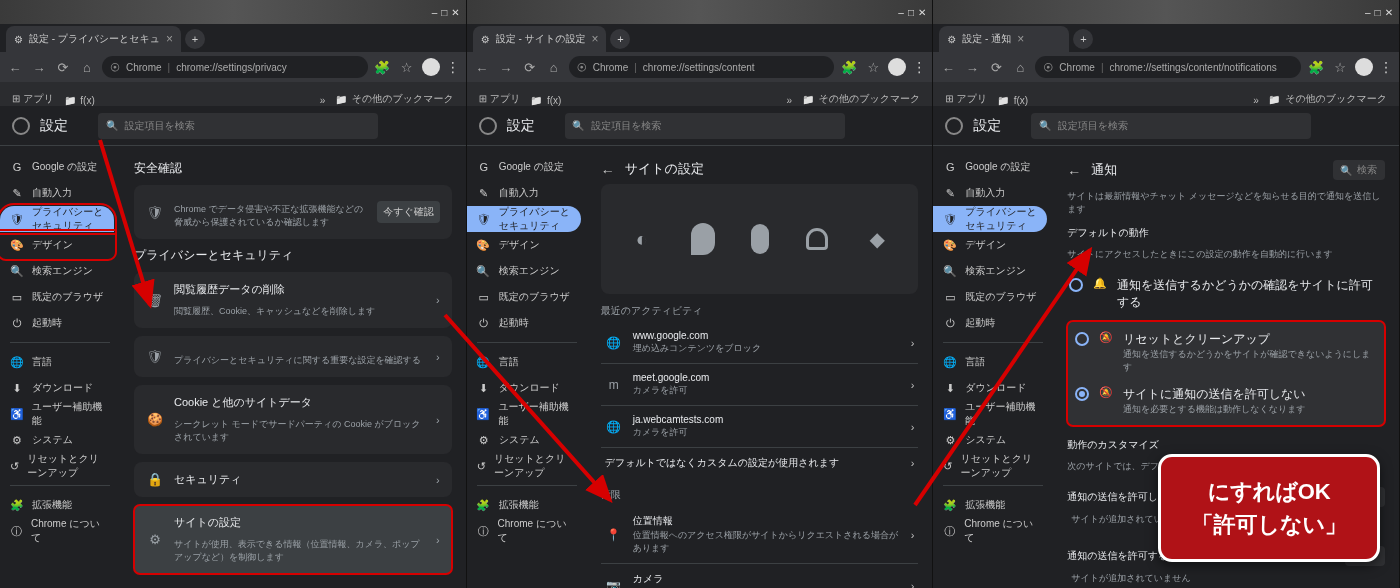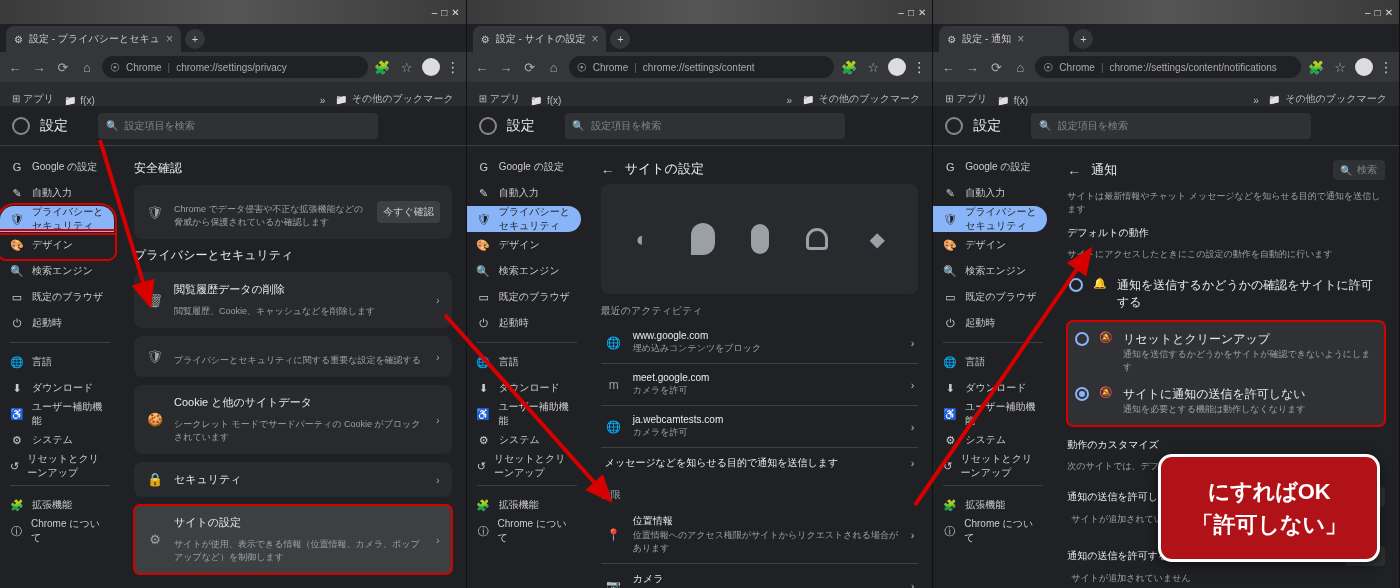--- a/index.html
+++ b/index.html
@@ -414,21 +414,21 @@
               <span class="ic">🌐</span>
               <div class="txt">
                 <div class="h">ja.webcamtests.com</div>
                 <div class="s">カメラを許可</div>
               </div>
               <span class="arrow">›</span>
             </div>
           </div>
       <div class="row-link">
             <div class="txt">
-              <div class="h">メッセージなどを知らせる目的で通知を送信します</div>
+              <div class="h">デフォルトではなくカスタムの設定が使用されます</div>
             </div>
             <span class="arrow">›</span>
           </div>
       <div class="subhdr">権限</div>
       <div id="p2-perms">
             <div class="row-link">
               <span class="ic">📍</span>
               <div class="txt">
                 <div class="h">位置情報</div>
                 <div class="s">位置情報へのアクセス権限がサイトからリクエストされる場合があります</div>

